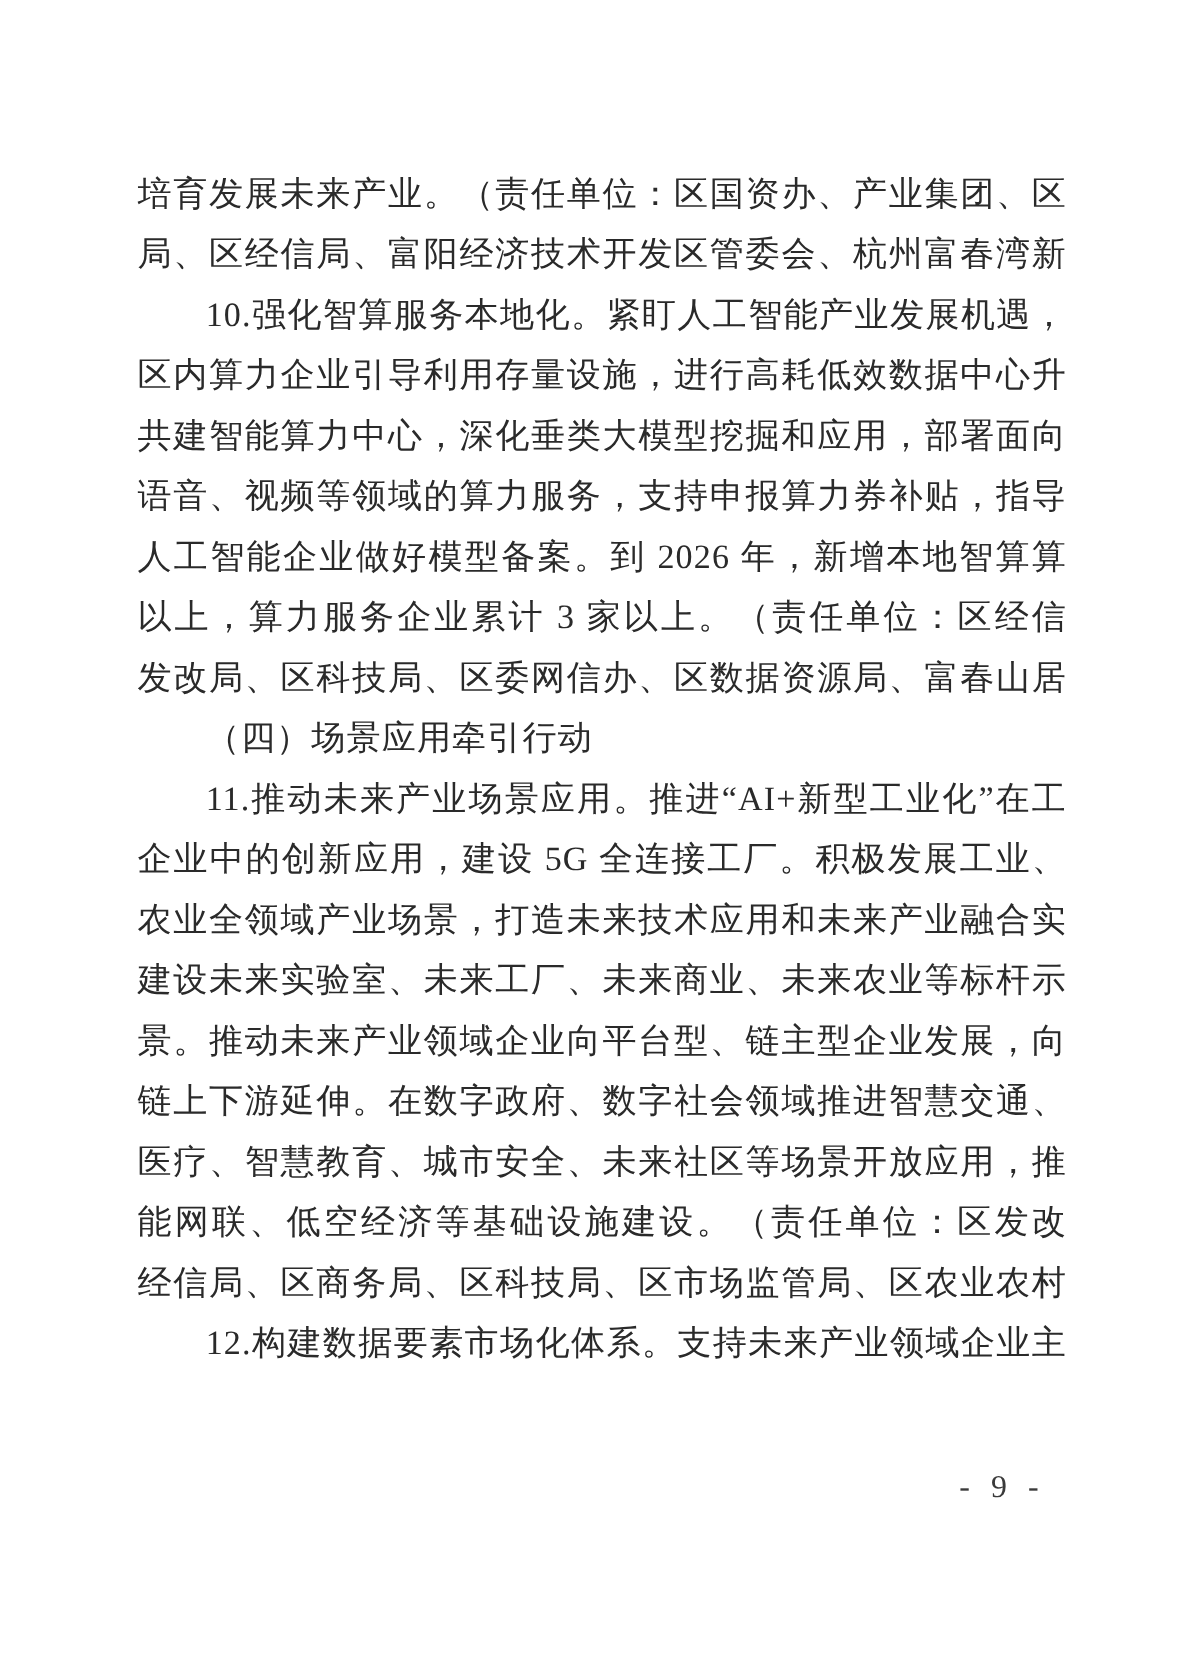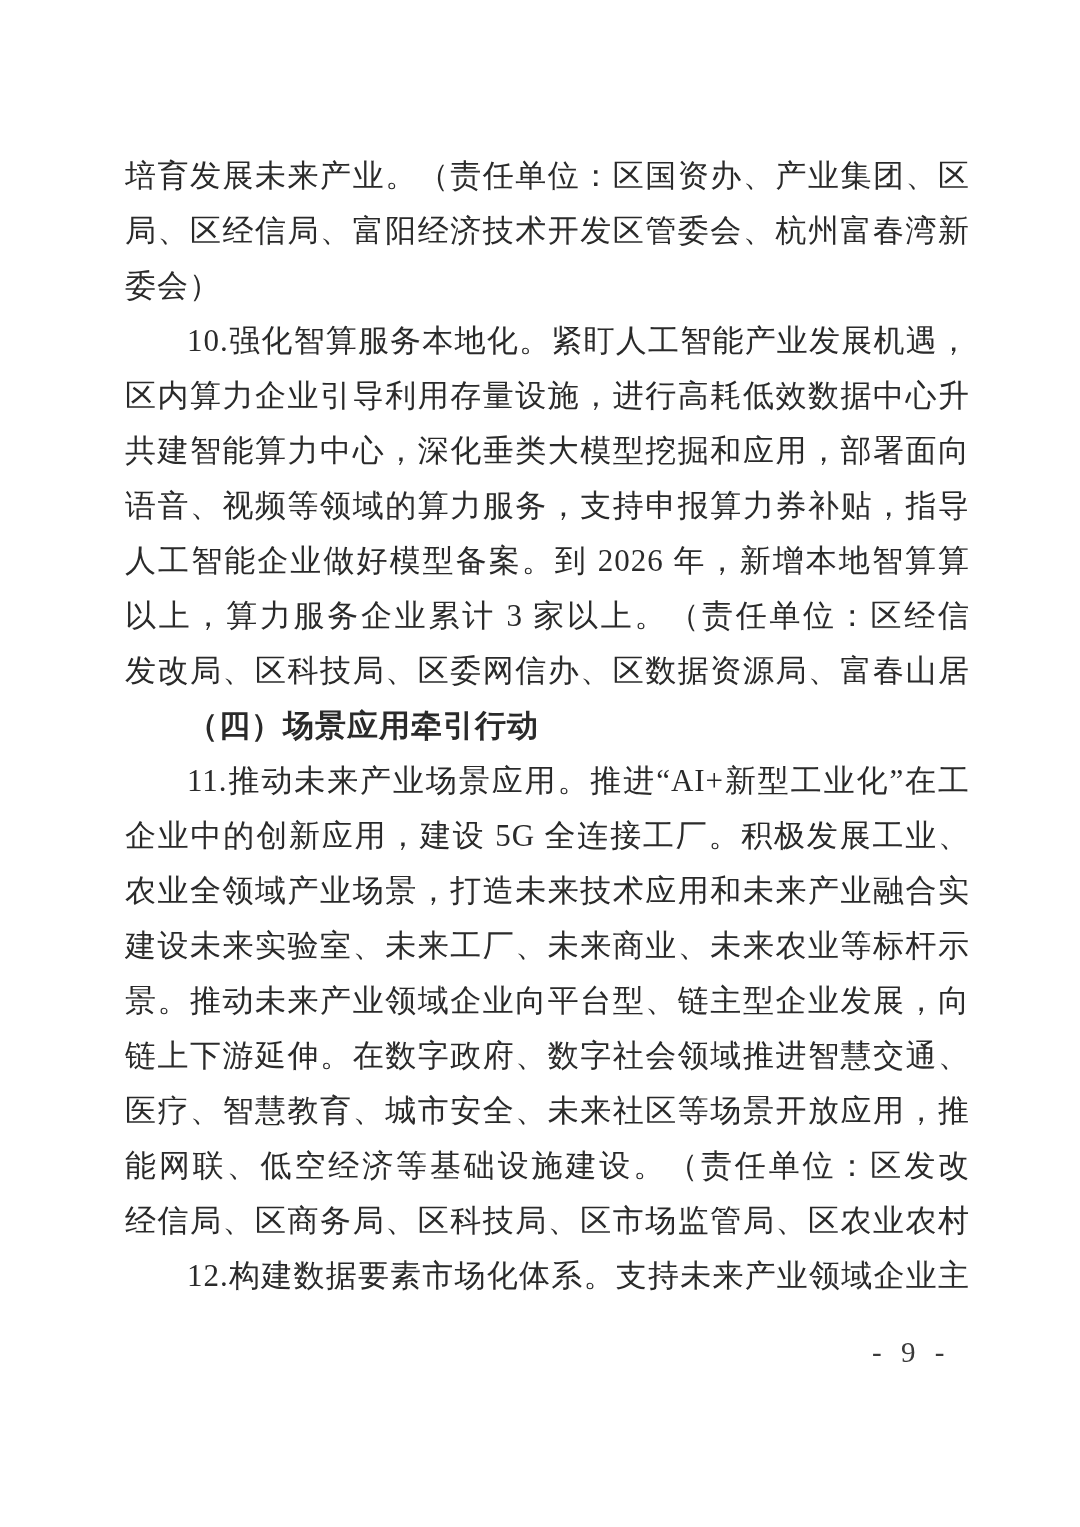--- a/index.html
+++ b/index.html
@@ -37,41 +37,40 @@
     overflow: hidden;
   }
   .line.fill {
     text-align-last: justify;
     white-space: normal;
   }
   .line.indent {
     text-indent: 2em;
   }
   .line.heading {
-    font-weight: 700;
+    font-weight: 400;
   }
   .page-number {
     position: absolute;
     left: 872px;
     top: 1336px;
     font-size: 29px;
     letter-spacing: 6px;
     color: #3a3a3a;
   }
 </style>
 </head>
 <body>
 
 <div class="page">
   <div class="content">
 
     <div class="para">
       <div class="line fill">培育发展未来产业。（责任单位：区国资办、产业集团、区科技</div>
       <div class="line fill">局、区经信局、富阳经济技术开发区管委会、杭州富春湾新城管</div>
-      <div class="line">委会）</div>
     </div>
 
     <div class="para">
       <div class="line fill indent">10.强化智算服务本地化。紧盯人工智能产业发展机遇，推动</div>
       <div class="line fill">区内算力企业引导利用存量设施，进行高耗低效数据中心升级，</div>
       <div class="line fill">共建智能算力中心，深化垂类大模型挖掘和应用，部署面向基于</div>
       <div class="line fill">语音、视频等领域的算力服务，支持申报算力券补贴，指导服务</div>
       <div class="line fill">人工智能企业做好模型备案。到 2026 年，新增本地智算算力 300P</div>
       <div class="line fill">以上，算力服务企业累计 3 家以上。（责任单位：区经信局、区</div>
       <div class="line fill">发改局、区科技局、区委网信办、区数据资源局、富春山居集团）</div>

